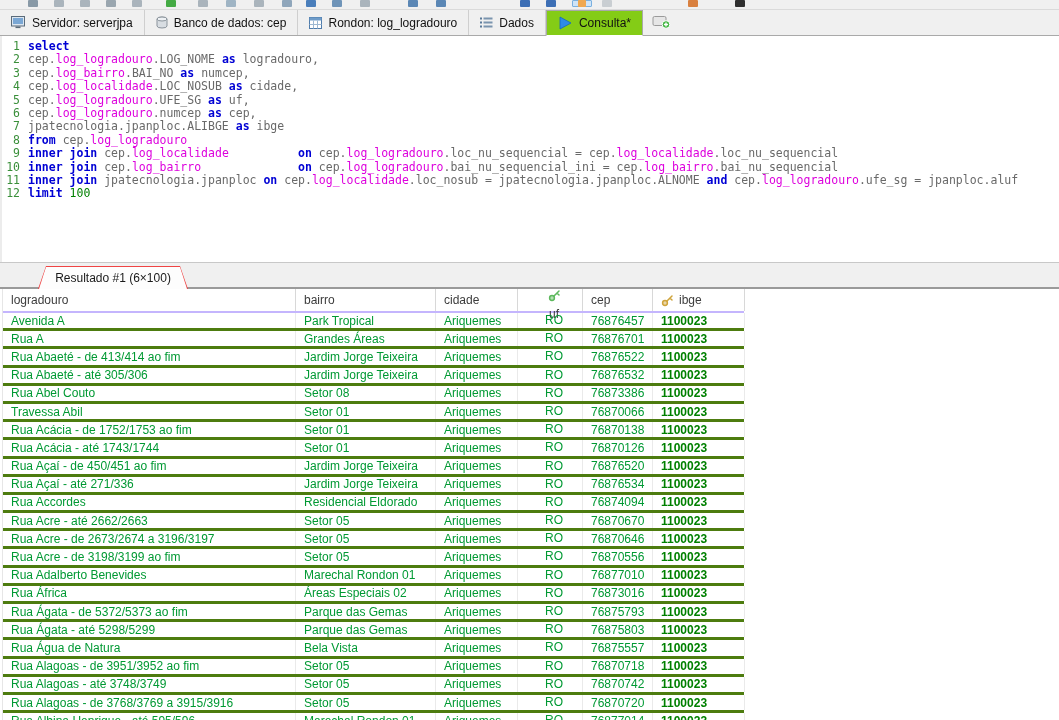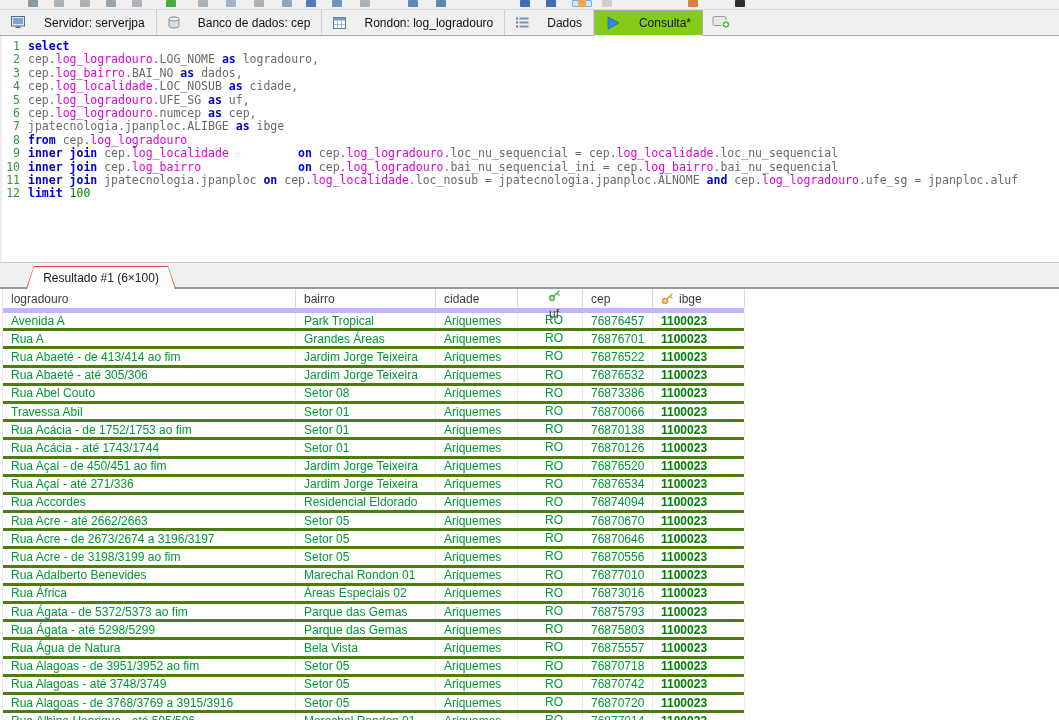--- a/index.html
+++ b/index.html
@@ -8,51 +8,51 @@
     width:1059px; height:720px; overflow:hidden; position:relative;
     font-family:"Liberation Sans", sans-serif; font-size:12px; background:#ffffff;
   }
   
   .toolbar { position:absolute; top:0; left:0; right:0; height:10px;
     background:#f0f0f0; border-bottom:1px solid #dadada; }
   .frag { position:absolute; top:0; height:7px; width:10px; border-radius:1px; }
   
   .tabbar { position:absolute; top:10px; left:0; right:0; height:26px;
     background:#f0f0f0; border-bottom:1px solid #a9a9a9; display:flex; align-items:stretch; }
-  .tab { display:flex; align-items:center; gap:18px; padding:0 11px;
+  .tab { display:flex; align-items:center; gap:6px; padding:0 11px;
     border-right:1px solid #cfcfcf; color:#111; white-space:nowrap; }
   .tab.active { background:#84cc16; border:1px solid #a9a9a9; border-bottom:1px solid #fff;
     margin-bottom:-1px; position:relative; z-index:2; }
   .tab .ticon { display:flex; align-items:center; }
   .addtab { display:flex; align-items:center; padding:0 9px; }
   
   .editor { position:absolute; top:36px; left:0; right:0; height:226px;
     background:#fff; overflow:hidden; padding-top:4px; border-left:2px solid #ececec; }
   .code-line { display:flex; height:13.4px; line-height:13.4px; white-space:pre;
     font-family:"DejaVu Sans Mono", monospace; font-size:11.5px; }
   .ln { flex:none; width:26px; text-align:right; padding-right:8px; color:#3a8f3a; }
   .tok-k { color:#0000d4; font-weight:bold; }
   .tok-t { color:#dd00dd; }
   .tok-i { color:#696969; }
   .tok-n { color:#008000; }
   
   .strip { position:absolute; top:262px; left:0; right:0; height:27px;
     background:#f0f0f0; border-top:1px solid #c8c8c8; border-bottom:2px solid #9a9a9a; }
-  .rtab { position:absolute; left:26px; bottom:0; height:23px; z-index:3;
+  .rtab { position:absolute; left:38px; bottom:0; height:23px; z-index:3;
     clip-path:polygon(8px 0, calc(100% - 8px) 0, 100% 100%, 0 100%);
     background:#ef4444; }
   .rtab-in { position:absolute; inset:1px 1px 0 1px;
     clip-path:polygon(7px 0, calc(100% - 7px) 0, 100% 100%, 0 100%);
     background:#fdfdfd; display:flex; align-items:center; justify-content:center;
     padding:0 16px; color:#1a1a1a; white-space:nowrap; }
   
   .grid { position:absolute; top:289px; left:0; right:0; bottom:0;
     background:#fff; overflow:hidden; }
   .gtable { margin-left:2px; border-left:1px solid #e6e6e6; width:742px; }
-  .hrow { display:flex; height:24px; border-bottom:5px solid #c4b5fd; }
+  .hrow { display:flex; height:24px; border-bottom:2px solid #c4b5fd; }
   .hcell { flex:none; display:flex; align-items:center; gap:5px; padding-left:8px;
     color:#3c3c3c; border-right:1px solid #d8d8d8; height:100%; white-space:nowrap; }
   .drow { display:flex; height:18.2px; border-bottom:3px solid #4d7c0f; }
   .dcell { flex:none; display:flex; align-items:center; padding-left:8px;
     color:#009933; border-right:1px solid #eaeaea; height:100%;
     white-space:nowrap; overflow:hidden; }
   .dcell.bold { font-weight:bold; color:#008000; }
   .c0 { width:293px; } .c1 { width:140px; } .c2 { width:82px; }
   .c3 { width:65px;flex-direction:column; }  .c4 { width:70px; }  .c5 { width:92px; }
   .key-icon { display:flex; align-items:center; }
@@ -150,21 +150,21 @@
           <path d="M14 8.4 v4.2 M11.9 10.5 h4.2" stroke="#ffffff" stroke-width="1.4"></path>
         </svg>
     </span>
   </div>
 </div>
 
 <div class="editor">
   <div>
       <div class="code-line"><span class="ln">1</span><span class="tok-k">select</span></div>
       <div class="code-line"><span class="ln">2</span><span class="tok-i">cep.</span><span class="tok-t">log_logradouro</span><span class="tok-i">.LOG_NOME </span><span class="tok-k">as</span><span class="tok-i"> logradouro,</span></div>
-      <div class="code-line"><span class="ln">3</span><span class="tok-i">cep.</span><span class="tok-t">log_bairro</span><span class="tok-i">.BAI_NO </span><span class="tok-k">as</span><span class="tok-i"> dados,</span></div>
+      <div class="code-line"><span class="ln">3</span><span class="tok-i">cep.</span><span class="tok-t">log_bairro</span><span class="tok-i">.BAI_NO </span><span class="tok-k">as</span><span class="tok-i"> numcep,</span></div>
       <div class="code-line"><span class="ln">4</span><span class="tok-i">cep.</span><span class="tok-t">log_localidade</span><span class="tok-i">.LOC_NOSUB </span><span class="tok-k">as</span><span class="tok-i"> cidade,</span></div>
       <div class="code-line"><span class="ln">5</span><span class="tok-i">cep.</span><span class="tok-t">log_logradouro</span><span class="tok-i">.UFE_SG </span><span class="tok-k">as</span><span class="tok-i"> uf,</span></div>
       <div class="code-line"><span class="ln">6</span><span class="tok-i">cep.</span><span class="tok-t">log_logradouro</span><span class="tok-i">.numcep </span><span class="tok-k">as</span><span class="tok-i"> cep,</span></div>
       <div class="code-line"><span class="ln">7</span><span class="tok-i">jpatecnologia.jpanploc.ALIBGE </span><span class="tok-k">as</span><span class="tok-i"> ibge</span></div>
       <div class="code-line"><span class="ln">8</span><span class="tok-k">from</span><span class="tok-i"> cep.</span><span class="tok-t">log_logradouro</span></div>
       <div class="code-line"><span class="ln">9</span><span class="tok-k">inner join</span><span class="tok-i"> cep.</span><span class="tok-t">log_localidade</span><span class="tok-i">          </span><span class="tok-k">on</span><span class="tok-i"> cep.</span><span class="tok-t">log_logradouro</span><span class="tok-i">.loc_nu_sequencial = cep.</span><span class="tok-t">log_localidade</span><span class="tok-i">.loc_nu_sequencial</span></div>
       <div class="code-line"><span class="ln">10</span><span class="tok-k">inner join</span><span class="tok-i"> cep.</span><span class="tok-t">log_bairro</span><span class="tok-i">              </span><span class="tok-k">on</span><span class="tok-i"> cep.</span><span class="tok-t">log_logradouro</span><span class="tok-i">.bai_nu_sequencial_ini = cep.</span><span class="tok-t">log_bairro</span><span class="tok-i">.bai_nu_sequencial</span></div>
       <div class="code-line"><span class="ln">11</span><span class="tok-k">inner join</span><span class="tok-i"> jpatecnologia.jpanploc </span><span class="tok-k">on</span><span class="tok-i"> cep.</span><span class="tok-t">log_localidade</span><span class="tok-i">.loc_nosub = jpatecnologia.jpanploc.ALNOME </span><span class="tok-k">and</span><span class="tok-i"> cep.</span><span class="tok-t">log_logradouro</span><span class="tok-i">.ufe_sg = jpanploc.aluf</span></div>
       <div class="code-line"><span class="ln">12</span><span class="tok-k">limit</span><span class="tok-i"> </span><span class="tok-n">100</span></div>
     </div>

